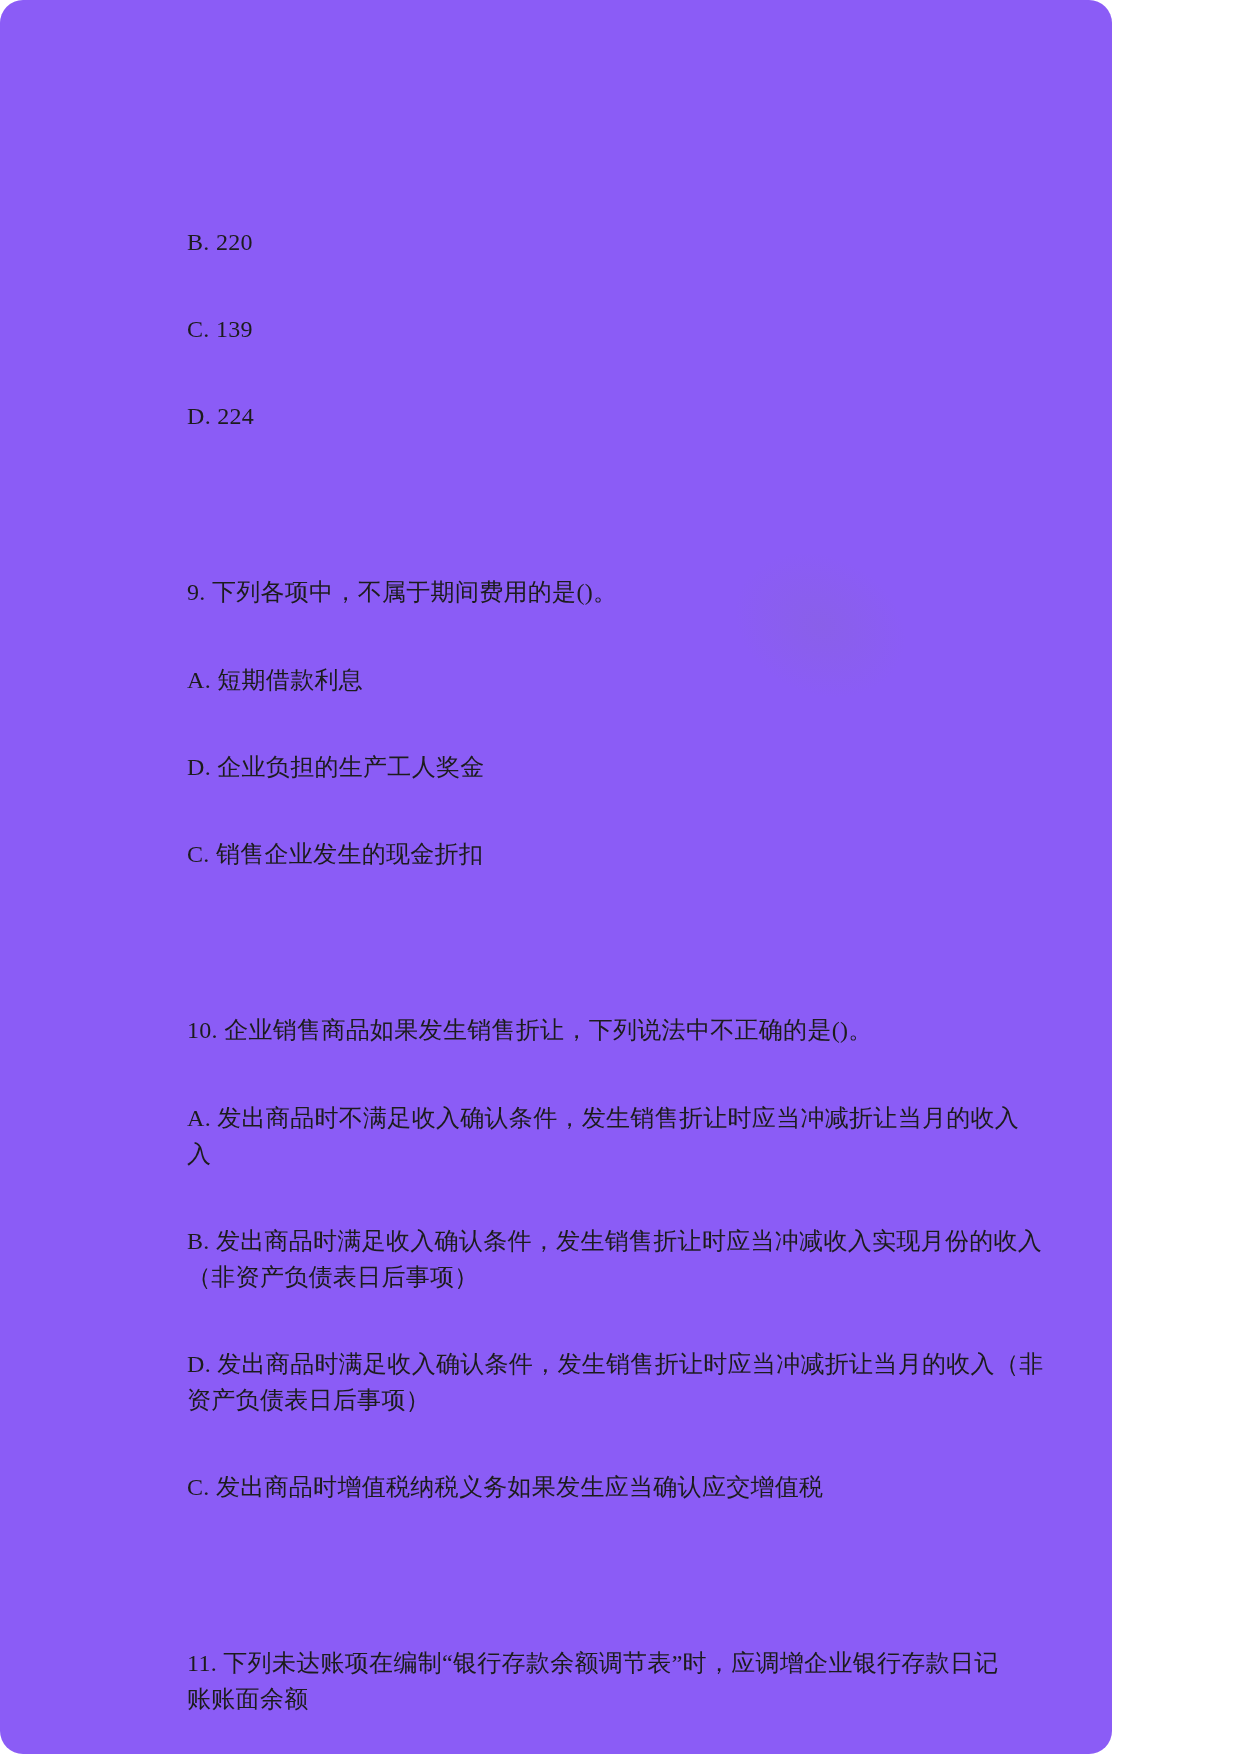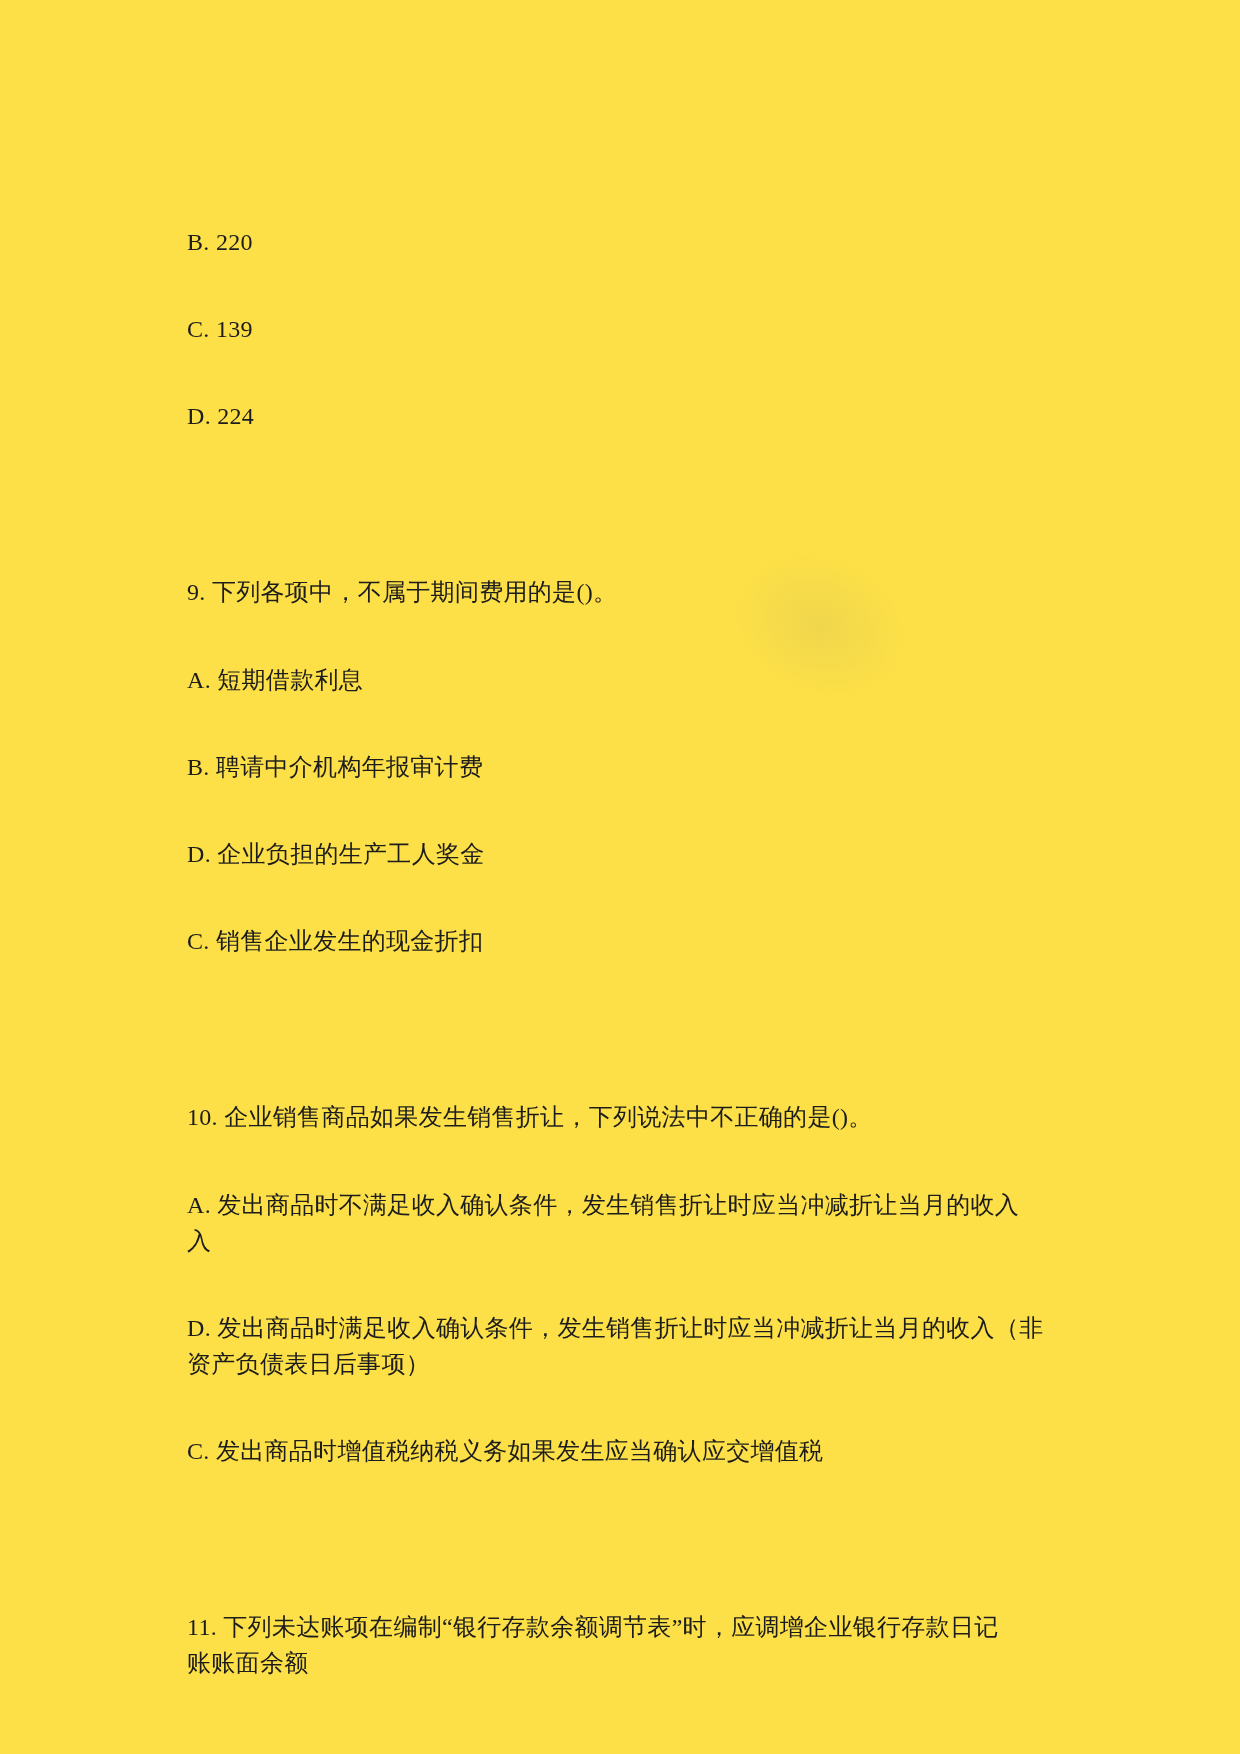--- a/index.html
+++ b/index.html
@@ -2,26 +2,27 @@
 <html><head>
 <meta charset="utf-8">
 <style>
   html, body {
     margin: 0;
     padding: 0;
     background: #ffffff;
   }
   .page {
     position: relative;
-    width: 1240px;
+    width: 1112px;
     height: 1754px;
-    background: #fde047;
+    background: #8b5cf6;
     font-family: "Liberation Serif", "DejaVu Serif", serif;
     color: #1c1c1c;
     overflow: hidden;
+    border-radius: 23px;
   }
   .content {
     position: absolute;
     left: 187px;
     top: 152px;
     width: 950px;
     font-size: 24px;
     line-height: 36px;
     white-space: pre-line;
     letter-spacing: 0.3px;
@@ -54,27 +55,28 @@
   <div class="smudge"></div>
 
   <div class="content">
 
     <p>B. 220</p>
     <p>C. 139</p>
     <p>D. 224</p>
 
     <p class="question">9. 下列各项中，不属于期间费用的是()。</p>
     <p>A. 短期借款利息</p>
-    <p>B. 聘请中介机构年报审计费</p>
     <p>D. 企业负担的生产工人奖金</p>
     <p>C. 销售企业发生的现金折扣</p>
 
     <p class="question">10. 企业销售商品如果发生销售折让，下列说法中不正确的是()。</p>
     <p>A. 发出商品时不满足收入确认条件，发生销售折让时应当冲减折让当月的收入
 入</p>
+    <p>B. 发出商品时满足收入确认条件，发生销售折让时应当冲减收入实现月份的收入
+（非资产负债表日后事项）</p>
     <p>D. 发出商品时满足收入确认条件，发生销售折让时应当冲减折让当月的收入（非
 资产负债表日后事项）</p>
     <p>C. 发出商品时增值税纳税义务如果发生应当确认应交增值税</p>
 
     <p class="question">11. 下列未达账项在编制“银行存款余额调节表”时，应调增企业银行存款日记
 账账面余额</p>
     
     
     
     

